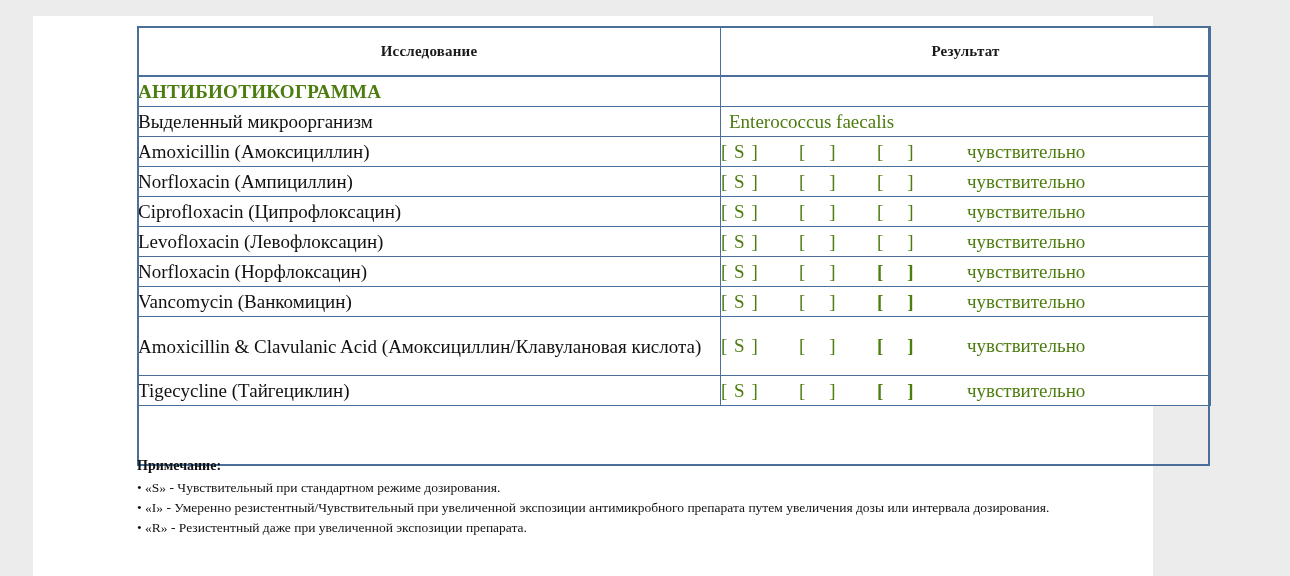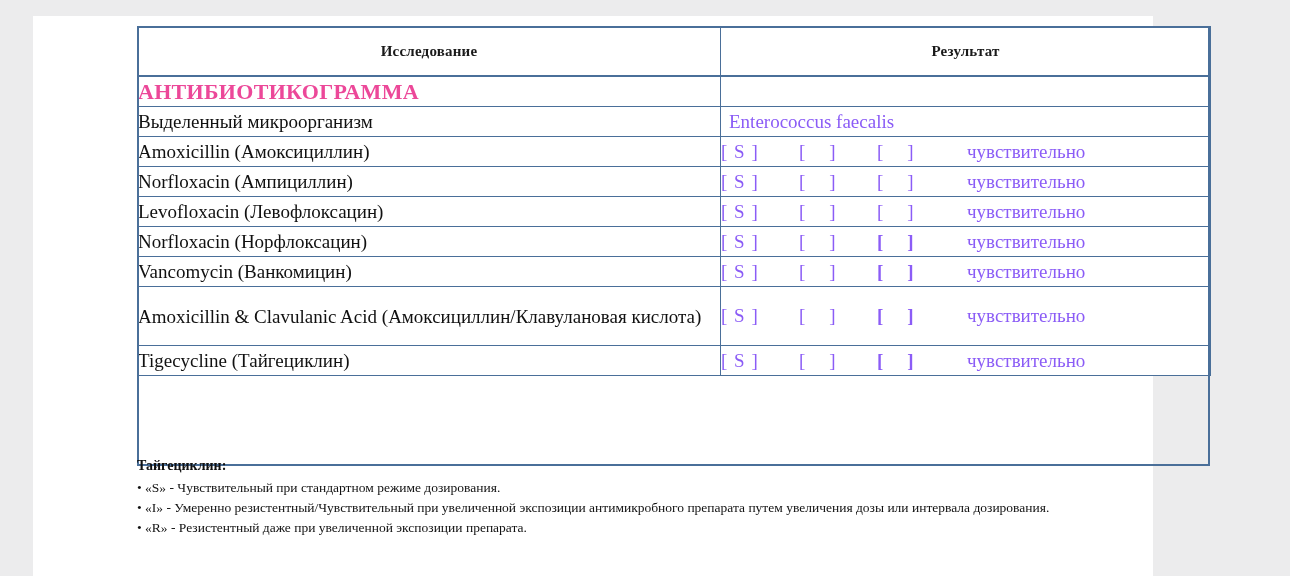--- a/index.html
+++ b/index.html
@@ -50,22 +50,22 @@
     font-size: 15px;
     color: #1a1a1a;
     letter-spacing: .2px;
     border-bottom: 2px solid #4a6f99 !important;
   }
 
   
   .section-cell {
     height: 29px;
     font-weight: bold;
-    font-size: 22px;
-    color: #ec4899;
+    font-size: 19px;
+    color: #4d7c0f;
     padding-left: 14px;
     letter-spacing: .3px;
   }
 
   
   .name-cell {
     height: 29px;
     font-size: 19px;
     color: #111;
     padding-left: 14px;
@@ -73,21 +73,21 @@
   }
   .name-cell.two-line {
     height: 58px;
     line-height: 29px;
     white-space: normal;
   }
 
   
   .result-cell {
     font-size: 19px;
-    color: #8b5cf6;
+    color: #4d7c0f;
     padding-left: 8px;
   }
   .organism {
     font-size: 19px;
     padding-left: 8px;
   }
 
   .res-row {
     display: flex;
     align-items: center;
@@ -190,20 +190,31 @@
           <td class="result-cell">
             <div class="res-row">
               <span class="slot">[ S ]</span>
               <span class="slot">[    ]</span>
               <span class="slot">[    ]</span>
               <span class="verdict">чувствительно</span>
             </div>
           </td>
         </tr>
         <tr>
+          <td class="name-cell">Ciprofloxacin (Ципрофлоксацин)</td>
+          <td class="result-cell">
+            <div class="res-row">
+              <span class="slot">[ S ]</span>
+              <span class="slot">[    ]</span>
+              <span class="slot">[    ]</span>
+              <span class="verdict">чувствительно</span>
+            </div>
+          </td>
+        </tr>
+        <tr>
           <td class="name-cell">Levofloxacin (Левофлоксацин)</td>
           <td class="result-cell">
             <div class="res-row">
               <span class="slot">[ S ]</span>
               <span class="slot">[    ]</span>
               <span class="slot">[    ]</span>
               <span class="verdict">чувствительно</span>
             </div>
           </td>
         </tr>
@@ -250,21 +261,21 @@
               <span class="verdict">чувствительно</span>
             </div>
           </td>
         </tr>
       </tbody>
   </table>
 
   <div class="frame" style="height: 440px;"></div>
 
   <div class="notes">
-    <div class="notes-title">Тайгециклин:</div>
+    <div class="notes-title">Примечание:</div>
     <div class="note-line">• «S» - Чувствительный при стандартном режиме дозирования.</div>
     <div class="note-line">• «I» - Умеренно резистентный/Чувствительный при увеличенной экспозиции антимикробного препарата путем увеличения дозы или интервала дозирования.</div>
     <div class="note-line">• «R» - Резистентный  даже при увеличенной экспозиции препарата.</div>
   </div>
 
   <div class="comment-title">Комментарий:</div>
 
 </div>
 
 </body></html>

